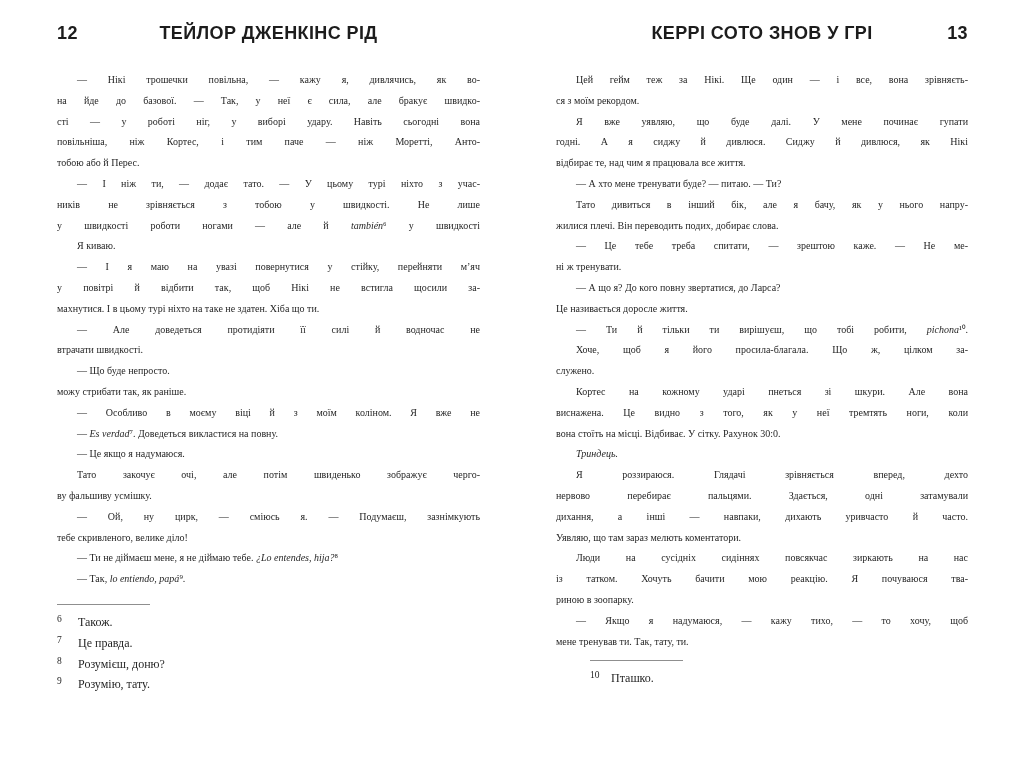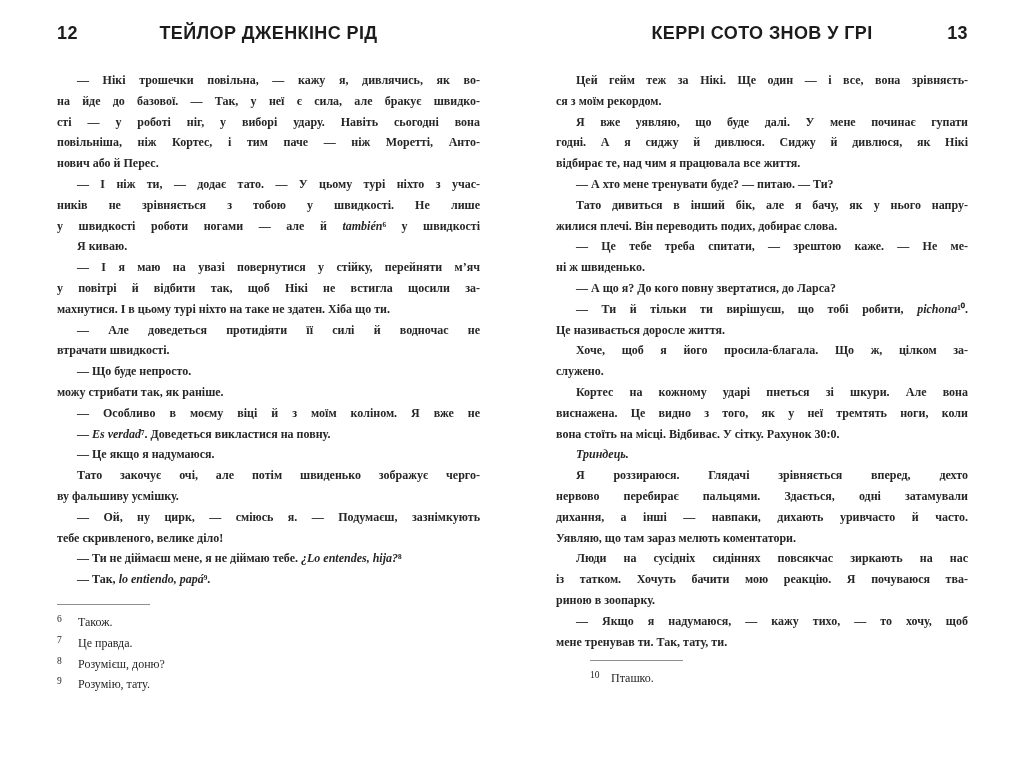--- a/index.html
+++ b/index.html
@@ -31,24 +31,23 @@
   .head-title{flex:1;text-align:center;white-space:nowrap;}
   .page-num{width:34px;}
   .page-left  .page-num{text-align:left;}
   .page-right .page-num{text-align:right;}
 
   .page-body{position:absolute;top:70px;}
   .page-left  .page-body{left:57px;width:423px;}
   .page-right .page-body{left:44px;width:412px;}
 
   .line{
-    font-size:12px;line-height:20.8px;
+    font-size:10px;line-height:20.8px;
     text-align:justify;text-align-last:justify;
     white-space:normal;
-    font-weight:bold;
   }
   .line.first{text-indent:20px;}
   .line.plast{text-align-last:left;}
   .line i{font-style:italic;}
 
   .footnote-block{margin-top:0;}
   .page-right .footnote-block{margin-left:34px;}
   .footnote-rule{
     width:93px;height:0;border-top:1px solid var(--footnote-rule);
     margin:14px 0 7px 0;
@@ -70,21 +69,21 @@
       <span class="page-num">12</span>
       <span class="head-title">ТЕЙЛОР ДЖЕНКІНС РІД</span>
       <span class="page-num"></span>
     </div>
     <div class="page-body">
 
       <div class="line first">— Нікі трошечки повільна, — кажу я, дивлячись, як во-</div>
         <div class="line">на йде до базової. — Так, у неї є сила, але бракує швидко-</div>
         <div class="line">сті — у роботі ніг, у виборі удару. Навіть сьогодні вона</div>
         <div class="line">повільніша, ніж Кортес, і тим паче — ніж Моретті, Анто-</div>
-        <div class="line plast">нович або й Перес.</div>
+        <div class="line plast">тобою або й Перес.</div>
         <div class="line first">— І ніж ти, — додає тато. — У цьому турі ніхто з учас-</div>
         <div class="line">ників не зрівняється з тобою у швидкості. Не лише</div>
         <div class="line">у швидкості роботи ногами — але й <i>también</i>⁶ у швидкості</div>
         <div class="line first plast">Я киваю.</div>
         <div class="line first">— І я маю на увазі повернутися у стійку, перейняти м’яч</div>
         <div class="line">у повітрі й відбити так, щоб Нікі не встигла щосили за-</div>
         <div class="line plast">махнутися. І в цьому турі ніхто на таке не здатен. Хіба що ти.</div>
         <div class="line first">— Але доведеться протидіяти її силі й водночас не</div>
         <div class="line plast">втрачати швидкості.</div>
         <div class="line first plast">— Що буде непросто.</div>
@@ -119,24 +118,24 @@
 
       <div class="line first">Цей гейм теж за Нікі. Ще один — і все, вона зрівняєть-</div>
         <div class="line plast">ся з моїм рекордом.</div>
         <div class="line first">Я вже уявляю, що буде далі. У мене починає гупати</div>
         <div class="line">годні. А я сиджу й дивлюся. Сиджу й дивлюся, як Нікі</div>
         <div class="line plast">відбирає те, над чим я працювала все життя.</div>
         <div class="line first plast">— А хто мене тренувати буде? — питаю. — Ти?</div>
         <div class="line first">Тато дивиться в інший бік, але я бачу, як у нього напру-</div>
         <div class="line plast">жилися плечі. Він переводить подих, добирає слова.</div>
         <div class="line first">— Це тебе треба спитати, — зрештою каже. — Не ме-</div>
-        <div class="line plast">ні ж швиденько.</div>
+        <div class="line plast">ні ж тренувати.</div>
         <div class="line first plast">— А що я? До кого повну звертатися, до Ларса?</div>
+        <div class="line plast">Це називається доросле життя.</div>
         <div class="line first">— Ти й тільки ти вирішуєш, що тобі робити, <i>pichona</i>¹⁰.</div>
-        <div class="line plast">Це називається доросле життя.</div>
         <div class="line first">Хоче, щоб я його просила-благала. Що ж, цілком за-</div>
         <div class="line plast">служено.</div>
         <div class="line first">Кортес на кожному ударі пнеться зі шкури. Але вона</div>
         <div class="line">виснажена. Це видно з того, як у неї тремтять ноги, коли</div>
         <div class="line plast">вона стоїть на місці. Відбиває. У сітку. Рахунок 30:0.</div>
         <div class="line first plast"><i>Триндець.</i></div>
         <div class="line first">Я роззираюся. Глядачі зрівняється вперед, дехто</div>
         <div class="line">нервово перебирає пальцями. Здається, одні затамували</div>
         <div class="line">дихання, а інші — навпаки, дихають уривчасто й часто.</div>
         <div class="line plast">Уявляю, що там зараз мелють коментатори.</div>

